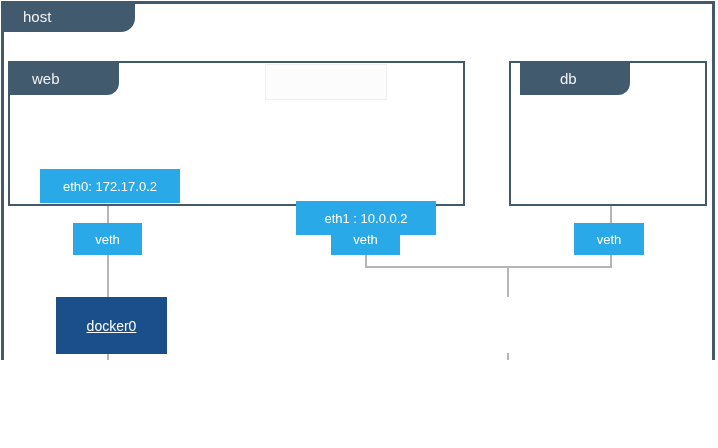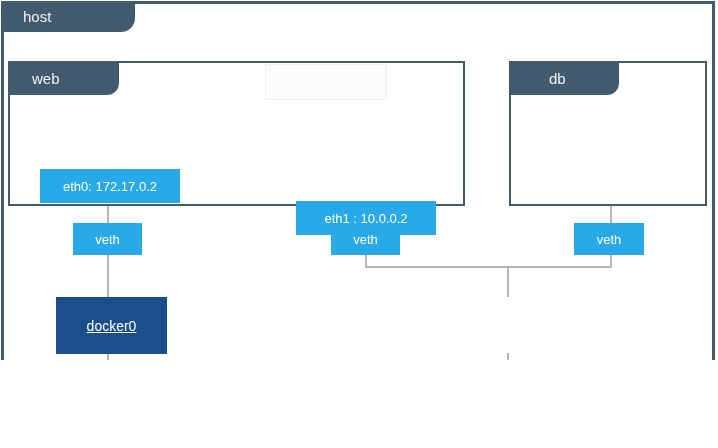--- a/index.html
+++ b/index.html
@@ -10,21 +10,21 @@
   
   .host-frame{position:absolute;left:1px;top:1px;width:708px;height:438px;
     border:3px solid #415A6E;border-bottom-width:5px;background:transparent;}
   .tab{position:absolute;background:#415A6E;color:#F2F2F2;
     border-radius:0 0 14px 0;display:flex;align-items:center;font-size:15px;z-index:4;}
   .host-tab{left:1px;top:1px;width:134px;height:31px;padding-left:22px;box-sizing:border-box;}
   .container-box{position:absolute;border:2px solid #415A6E;background:#ffffff;z-index:2;box-sizing:border-box;}
   .web-box{left:8px;top:61px;width:457px;height:145px;}
   .db-box{left:509px;top:61px;width:198px;height:145px;}
   .web-tab{left:8px;top:61px;width:111px;height:34px;padding-left:24px;box-sizing:border-box;border-radius:0 0 12px 0;text-align:center;}
-  .db-tab{left:509px;top:61px;width:110px;height:34px;padding-left:40px;box-sizing:border-box;border-radius:0 0 12px 0;}
+  .db-tab{left:520px;top:61px;width:110px;height:34px;padding-left:40px;box-sizing:border-box;border-radius:0 0 12px 0;}
   .ghost-box{position:absolute;left:265px;top:64px;width:120px;height:34px;
     background:#fcfcfc;border:1px solid #f0f0f0;z-index:3;}
   .chip{position:absolute;background:#29A9E8;color:#ffffff;display:flex;
     align-items:center;justify-content:center;font-size:13px;z-index:5;}
   .bridge{position:absolute;background:#1A4F8C;color:#ffffff;display:flex;
     align-items:center;justify-content:center;font-size:14px;z-index:5;}
   .line{position:absolute;background:#B5B5B5;z-index:1;}
   .router{position:absolute;left:330px;top:364px;width:38px;height:38px;z-index:6;}
   
   .eth0-web{left:40px;top:169px;width:140px;height:34px;}

